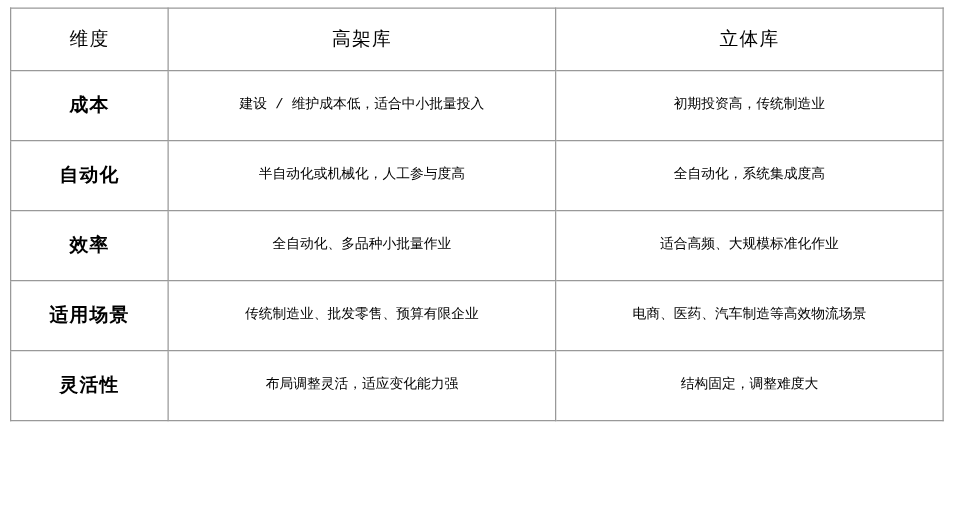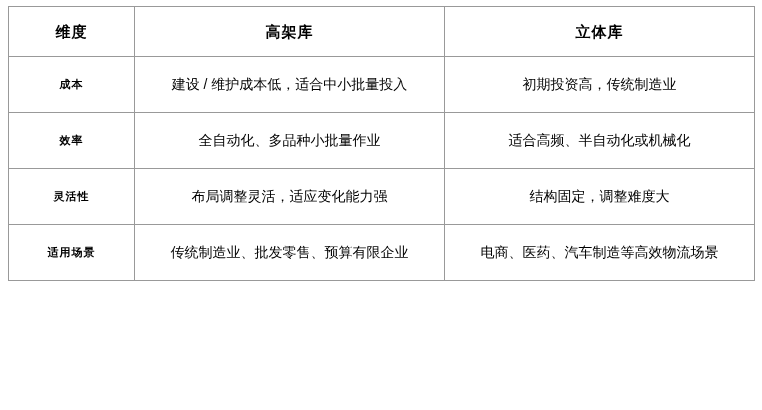--- a/index.html
+++ b/index.html
@@ -28,34 +28,35 @@
     border: 1px solid #999999;
     text-align: center;
     vertical-align: middle;
     padding: 4px 6px;
     box-sizing: border-box;
     line-height: 1.4;
   }
   table.compare thead th {
     height: 50px;
     font-size: 15px;
-    font-weight: bold;
+    font-weight: normal;
     letter-spacing: 1px;
   }
   table.compare tbody tr {
     height: 56px;
   }
   table.compare tbody td.dim-cell {
-    font-size: 11px;
+    font-size: 15px;
     font-weight: bold;
     letter-spacing: 1px;
   }
   table.compare tbody td.val-cell {
-    font-size: 14px;
+    font-size: 11px;
     font-weight: normal;
+    font-family: Liberation Mono, monospace;
   }
   col.c-dim { width: 126px; }
   col.c-a { width: 310px; }
   col.c-b { width: 310px; }
 </style>
 </head>
 <body>
 
 <div class="table-wrap">
   <table class="compare">
@@ -71,29 +72,34 @@
         <th>立体库</th>
       </tr>
     </thead>
     <tbody>
       <tr>
         <td class="dim-cell">成本</td>
         <td class="val-cell">建设 / 维护成本低，适合中小批量投入</td>
         <td class="val-cell">初期投资高，传统制造业</td>
       </tr>
       <tr>
+        <td class="dim-cell">自动化</td>
+        <td class="val-cell">半自动化或机械化，人工参与度高</td>
+        <td class="val-cell">全自动化，系统集成度高</td>
+      </tr>
+      <tr>
         <td class="dim-cell">效率</td>
         <td class="val-cell">全自动化、多品种小批量作业</td>
-        <td class="val-cell">适合高频、半自动化或机械化</td>
+        <td class="val-cell">适合高频、大规模标准化作业</td>
+      </tr>
+      <tr>
+        <td class="dim-cell">适用场景</td>
+        <td class="val-cell">传统制造业、批发零售、预算有限企业</td>
+        <td class="val-cell">电商、医药、汽车制造等高效物流场景</td>
       </tr>
       <tr>
         <td class="dim-cell">灵活性</td>
         <td class="val-cell">布局调整灵活，适应变化能力强</td>
         <td class="val-cell">结构固定，调整难度大</td>
       </tr>
-      <tr>
-        <td class="dim-cell">适用场景</td>
-        <td class="val-cell">传统制造业、批发零售、预算有限企业</td>
-        <td class="val-cell">电商、医药、汽车制造等高效物流场景</td>
-      </tr>
     </tbody>
   </table>
 </div>
 
 </body></html>

